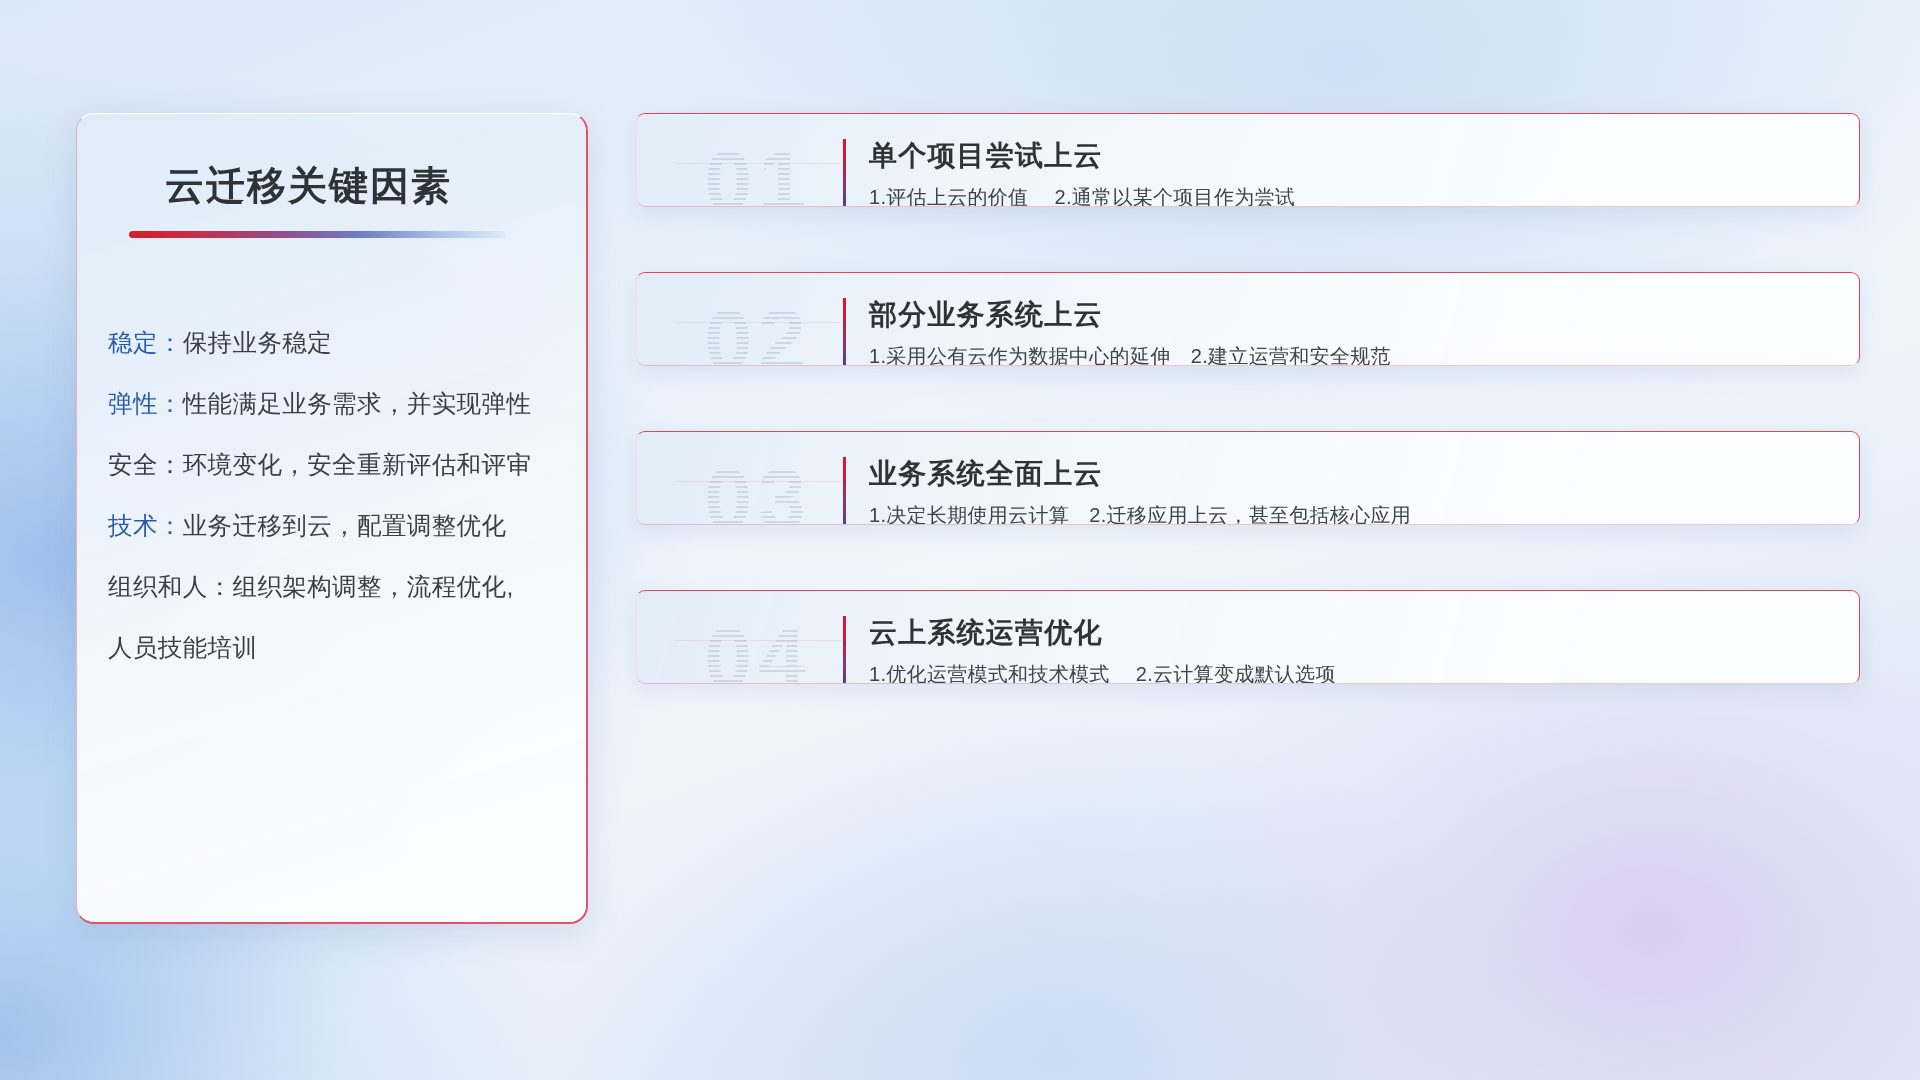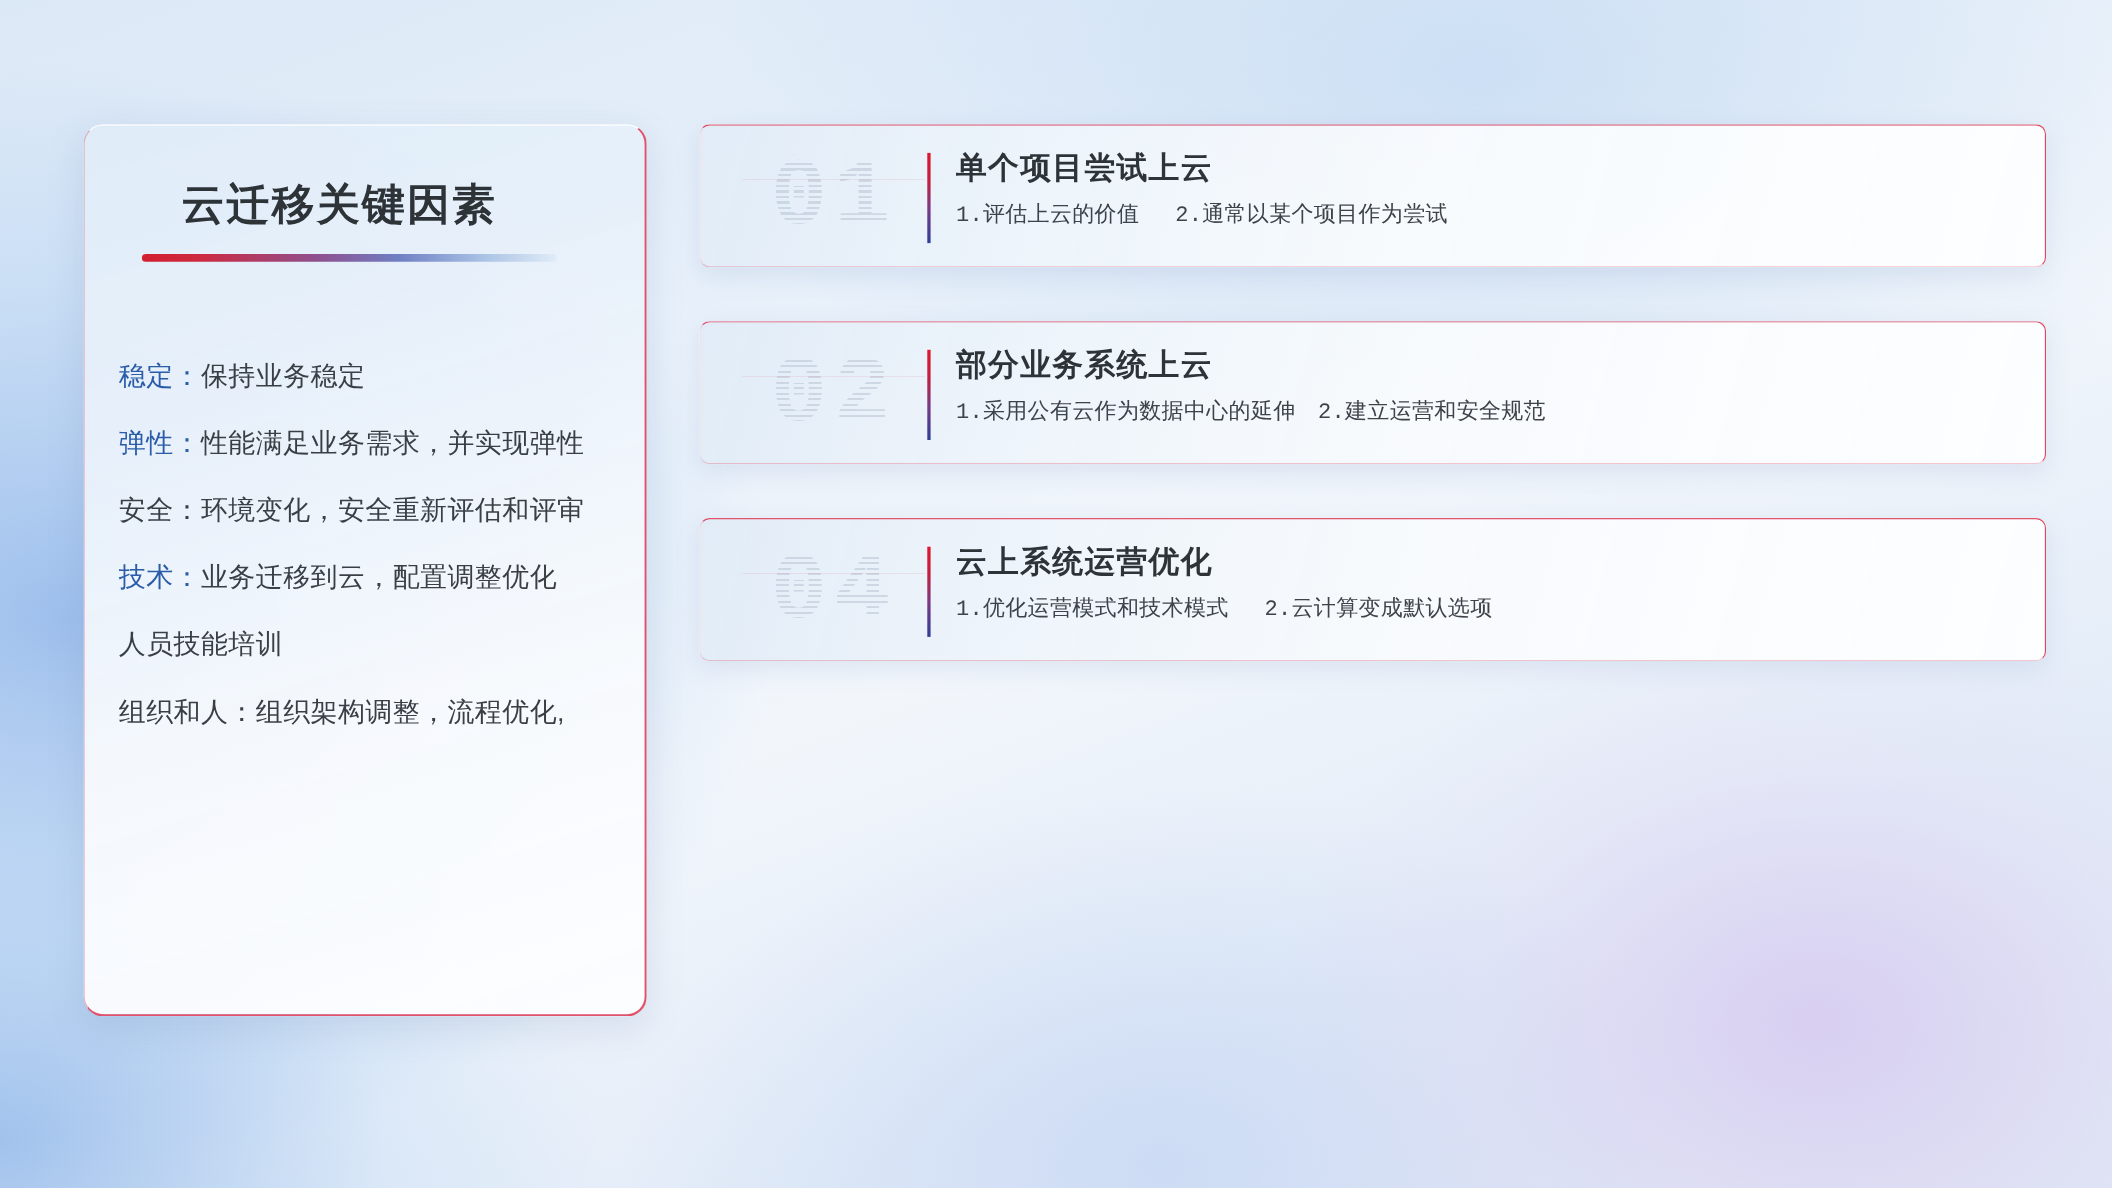--- a/index.html
+++ b/index.html
@@ -88,36 +88,35 @@
   
   #cards {
     position: absolute;
     left: 636px;
     top: 113px;
     width: 1224px;
   }
 
   .card {
     position: relative;
-    height: 130px;
-    margin-bottom: 49px;
+    height: 94px;
+    margin-bottom: 65px;
     border-radius: 9px;
     box-sizing: border-box;
     background: linear-gradient(105deg,
         rgba(225,235,247,0.95) 0%,
         rgba(236,243,250,0.96) 22%,
         rgba(247,250,253,0.97) 52%,
         rgba(253,254,255,0.99) 100%);
     border-top: 1.6px solid #e2455b;
     border-right: 1.6px solid #e2455b;
     border-bottom: 1.2px solid rgba(226,69,91,0.30);
     border-left: 1.2px solid rgba(226,69,91,0.18);
     box-shadow: 0 7px 22px rgba(95,125,175,0.13);
     overflow: hidden;
-    font-family: Liberation Mono, monospace;
   }
 
   .card-inner {
     position: absolute;
     inset: 0;
   }
 
   .card-number {
     position: absolute;
     left: 28px;
@@ -197,22 +196,22 @@
 <div id="slide">
 
   <div id="left-panel">
     <div id="panel-title">云迁移关键因素</div>
     <div id="title-rule"></div>
     <div id="factor-list">
         <div class="factor-line"><span class="label-blue">稳定：</span><span class="factor-text">保持业务稳定</span></div>
         <div class="factor-line"><span class="label-blue">弹性：</span><span class="factor-text">性能满足业务需求，并实现弹性</span></div>
         <div class="factor-line"><span class="label-dark">安全：</span><span class="factor-text">环境变化，安全重新评估和评审</span></div>
         <div class="factor-line"><span class="label-blue">技术：</span><span class="factor-text">业务迁移到云，配置调整优化</span></div>
+        <div class="factor-line"><span class="label-dark">组织和人：</span><span class="factor-text">组织架构调整，流程优化,</span></div>
         <div class="factor-line"><span class="factor-text">人员技能培训</span></div>
-        <div class="factor-line"><span class="label-dark">组织和人：</span><span class="factor-text">组织架构调整，流程优化,</span></div>
       </div>
   </div>
 
   <div id="cards">
       <div class="card">
         <div class="card-inner">
           <div class="card-number">01</div>
           <div class="card-divider"></div>
           <div class="card-text">
             <div class="card-title">单个项目尝试上云</div>
@@ -225,20 +224,30 @@
           <div class="card-number">02</div>
           <div class="card-divider"></div>
           <div class="card-text">
             <div class="card-title">部分业务系统上云</div>
             <div class="card-desc">1.采用公有云作为数据中心的延伸　2.建立运营和安全规范</div>
           </div>
         </div>
       </div>
       <div class="card">
         <div class="card-inner">
+          <div class="card-number">03</div>
+          <div class="card-divider"></div>
+          <div class="card-text">
+            <div class="card-title">业务系统全面上云</div>
+            <div class="card-desc">1.决定长期使用云计算　2.迁移应用上云，甚至包括核心应用</div>
+          </div>
+        </div>
+      </div>
+      <div class="card">
+        <div class="card-inner">
           <div class="card-number">04</div>
           <div class="card-divider"></div>
           <div class="card-text">
             <div class="card-title">云上系统运营优化</div>
             <div class="card-desc">1.优化运营模式和技术模式　 2.云计算变成默认选项</div>
           </div>
         </div>
       </div>
     </div>
 

